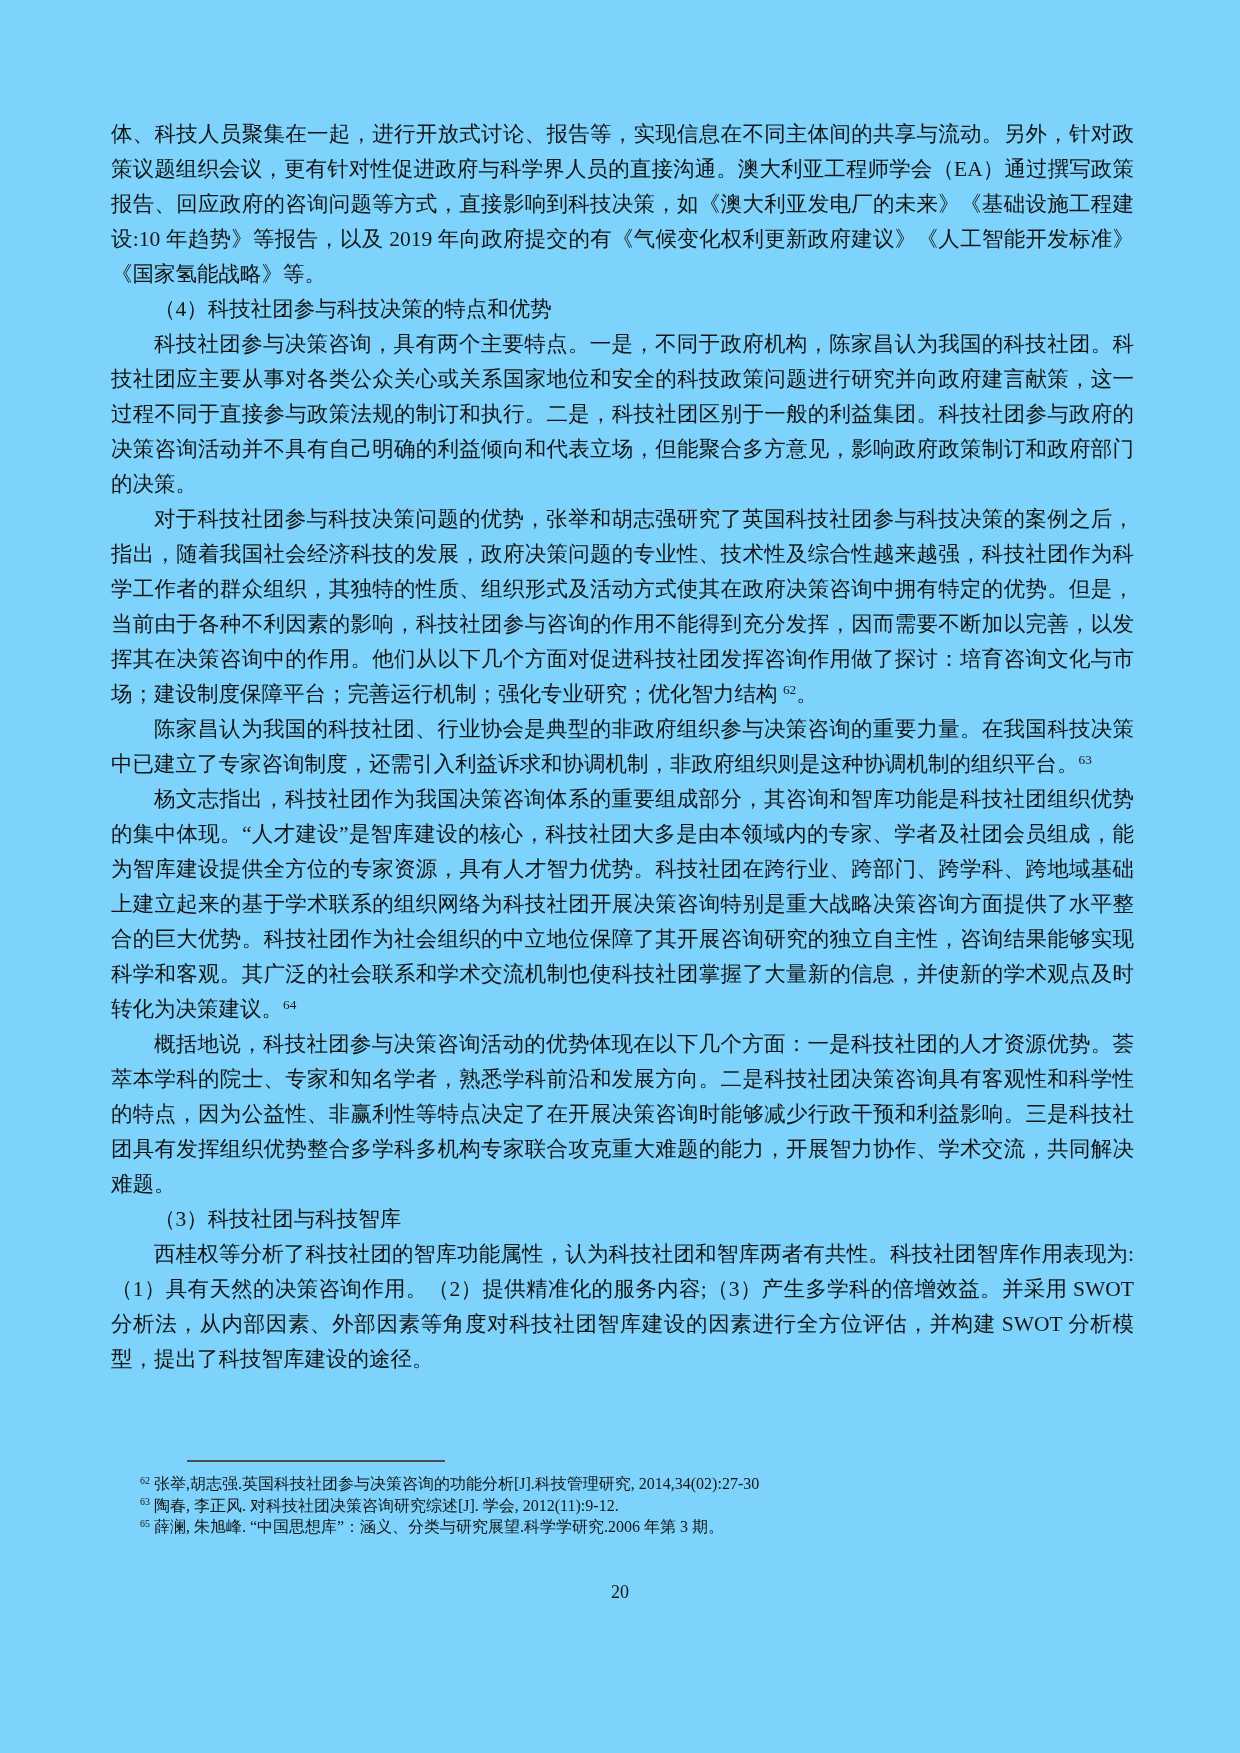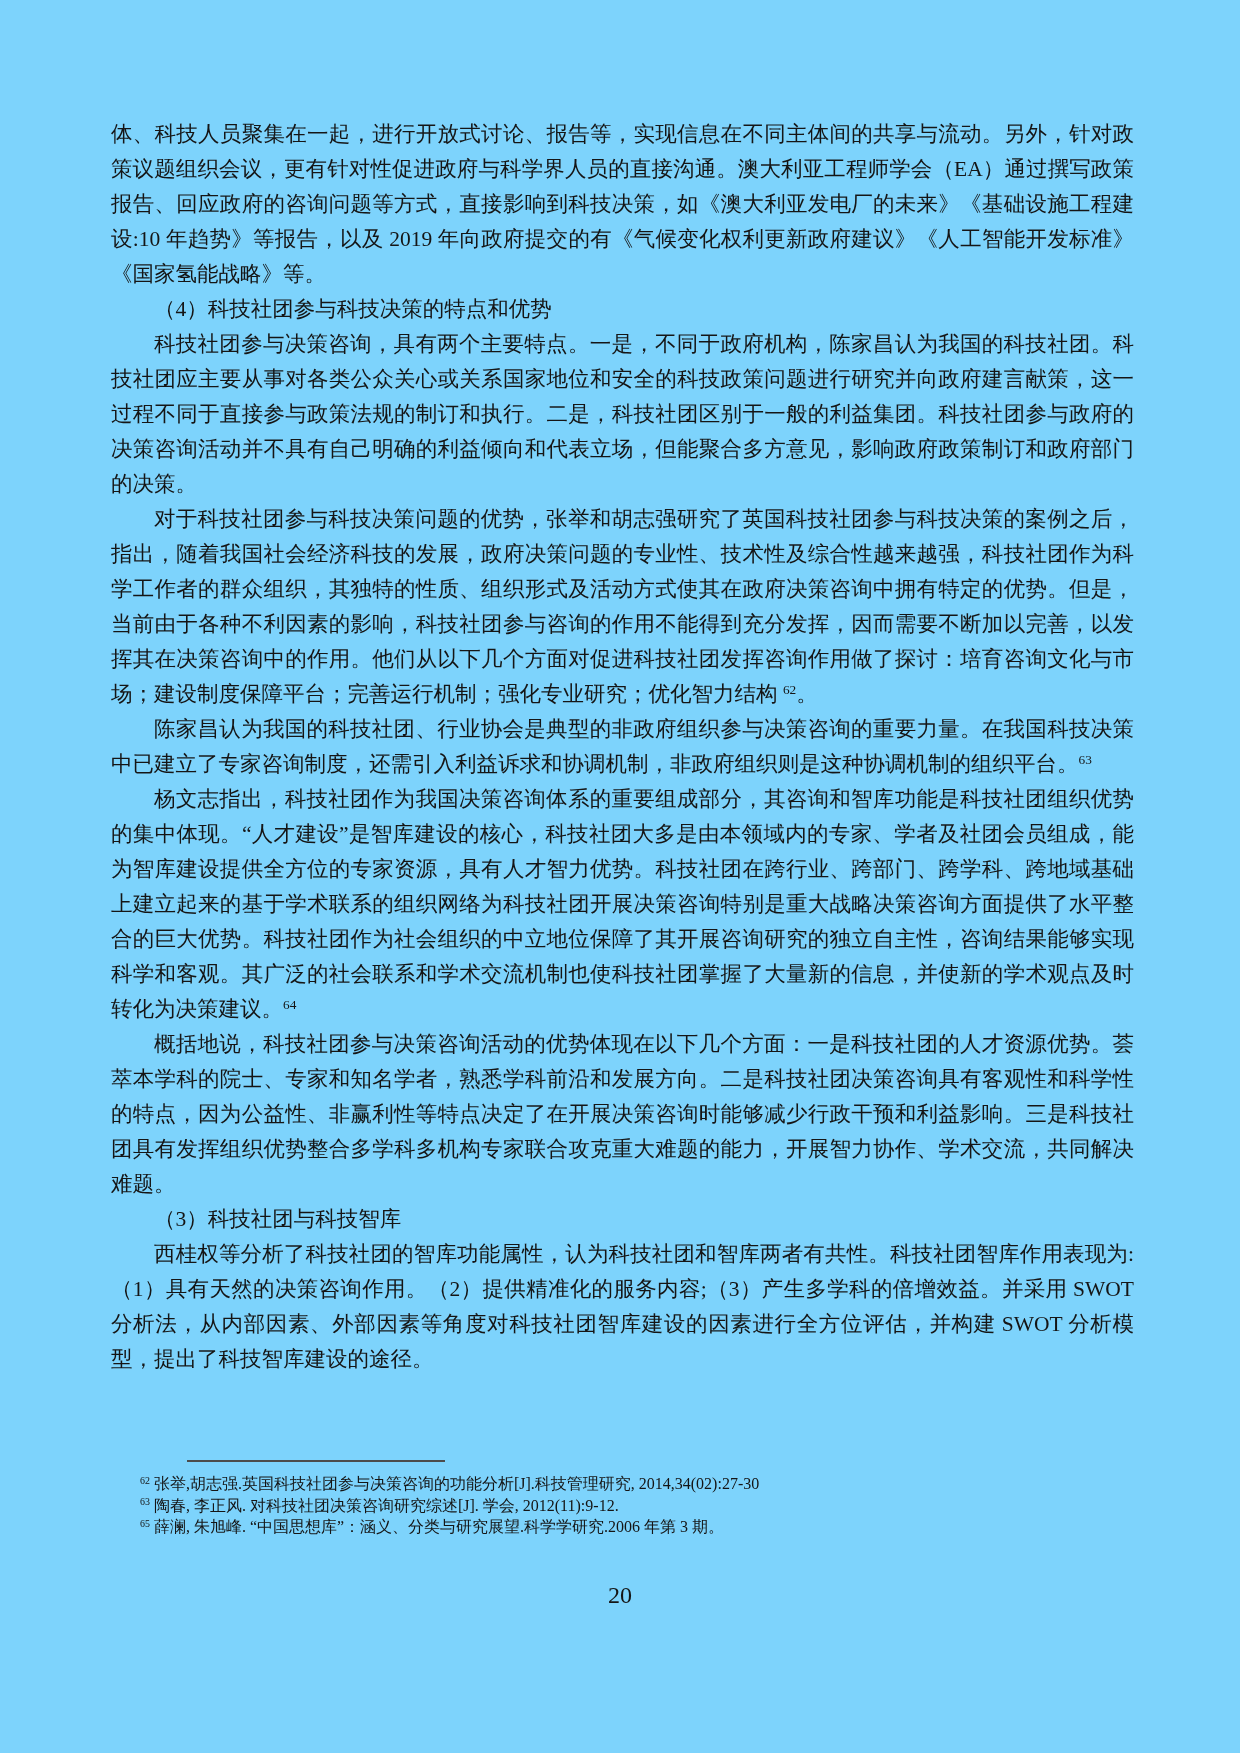--- a/index.html
+++ b/index.html
@@ -59,21 +59,21 @@
     border-top: 2px solid #4c4c4c;
     margin: 0 0 11px 47px;
   }
   .footnote { margin: 0; }
   .page-num {
     position: absolute;
     top: 1582px;
     left: 0;
     width: 100%;
     text-align: center;
-    font-size: 24px;
+    font-size: 18px;
     color: #151515;
   }
 </style>
 </head>
 <body>
 
 <div class="page">
 
   <div class="content">
       <p class="no-indent">体、科技人员聚集在一起，进行开放式讨论、报告等，实现信息在不同主体间的共享与流动。另外，针对政策议题组织会议，更有针对性促进政府与科学界人员的直接沟通。澳大利亚工程师学会（EA）通过撰写政策报告、回应政府的咨询问题等方式，直接影响到科技决策，如《澳大利亚发电厂的未来》《基础设施工程建设:10 年趋势》等报告，以及 2019 年向政府提交的有《气候变化权利更新政府建议》《人工智能开发标准》《国家氢能战略》等。</p>

